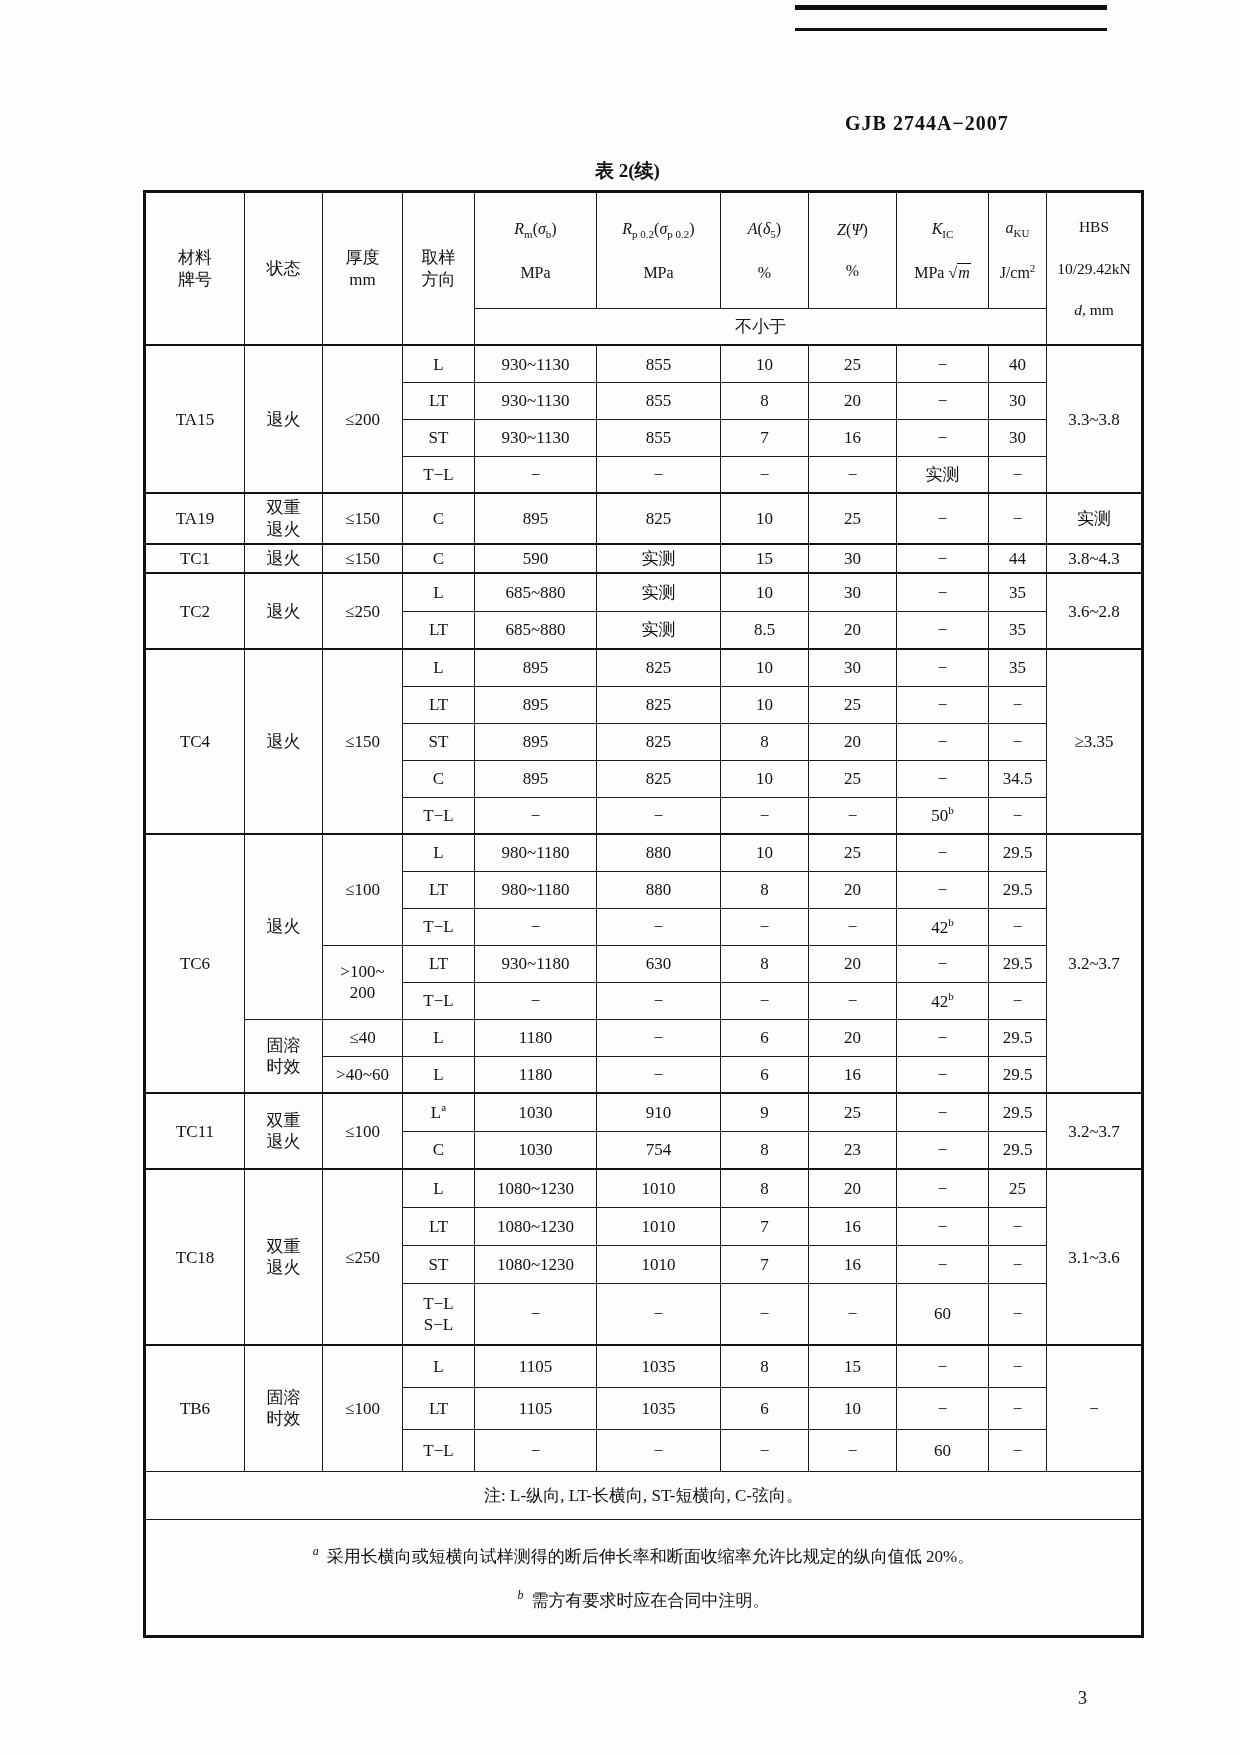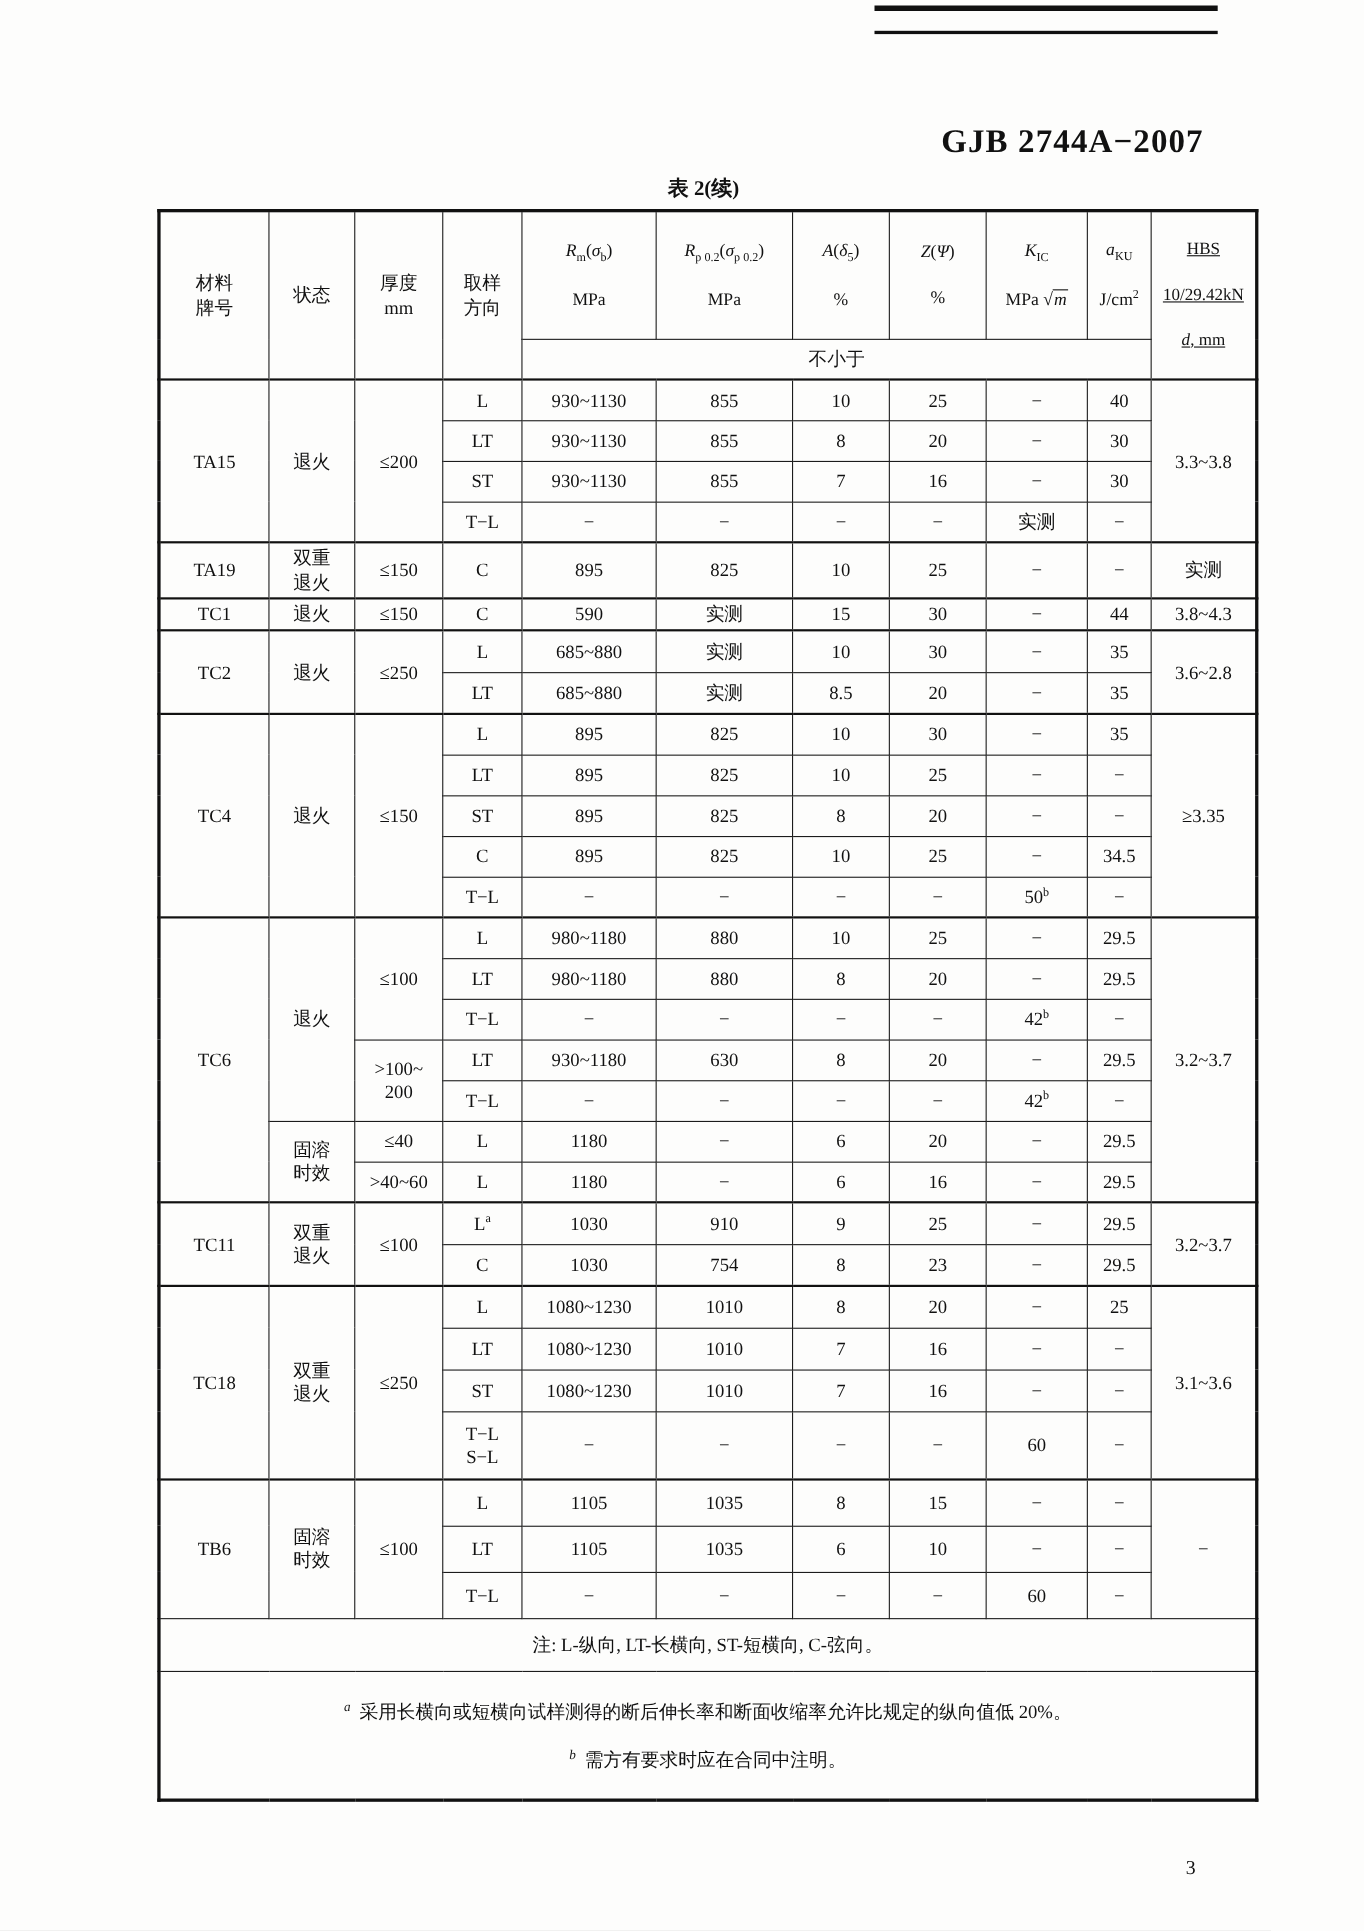--- a/index.html
+++ b/index.html
@@ -8,24 +8,24 @@
     position:relative; width:1240px; height:1755px; margin:0 auto;
     background:#fdfdfc; color:#111;
     font-family:"Liberation Serif", serif;
     overflow:hidden;
   }
   .rule { position:absolute; background:#101010; }
   .rule-top { left:795px; top:5px; width:312px; height:5px; }
   .rule-bottom { left:795px; top:28px; width:312px; height:3px; }
   .doc-code {
     position:absolute; top:112px; left:845px; width:260px;
-    text-align:center; font-size:30px; font-weight:bold; letter-spacing:1px;
+    text-align:left; font-size:20px; font-weight:bold; letter-spacing:1px;
   }
   .tbl-title {
-    position:absolute; top:158px; left:161px; width:957px;
+    position:absolute; top:158px; left:149px; width:957px;
     text-align:center; font-size:19px; font-weight:bold;
   }
   table.props {
     position:absolute; left:143px; top:190px; width:957px;
     border-collapse:collapse; table-layout:fixed;
     border:3px solid #111;
   }
   table.props th, table.props td {
     border:1px solid #1c1c1c;
     text-align:center; vertical-align:middle;
@@ -36,21 +36,21 @@
   }
   tr.grp > td { border-top:2px solid #111; }
   thead tr.h1 { height:66px; }
   thead tr.h2 { height:36px; }
   .hmath { font-size:16px; }
   .it { font-style:italic; }
   sub { font-size:11px; }
   sup { font-size:11px; }
   .unit { font-size:16px; }
   .sqrtbar { font-style:italic; border-top:1.5px solid #111; padding:0 1px; }
-  .hbs-h { font-size:15.5px; line-height:1.3;text-decoration:underline; }
+  .hbs-h { font-size:15.5px; line-height:1.3; }
   td.note-cell, td.foot-cell {
     text-align:left; padding:10px 14px 10px 20px; font-size:17px;
   }
   td.note-cell { height:48px; }
   td.foot-cell { height:92px; vertical-align:middle; line-height:1.9; }
   .foot-line sup { font-size:12px; margin-right:8px; font-style:italic; }
   .page-num { position:absolute; top:1688px; left:1078px; font-size:18px; }
 </style>
 </head>
 <body>

